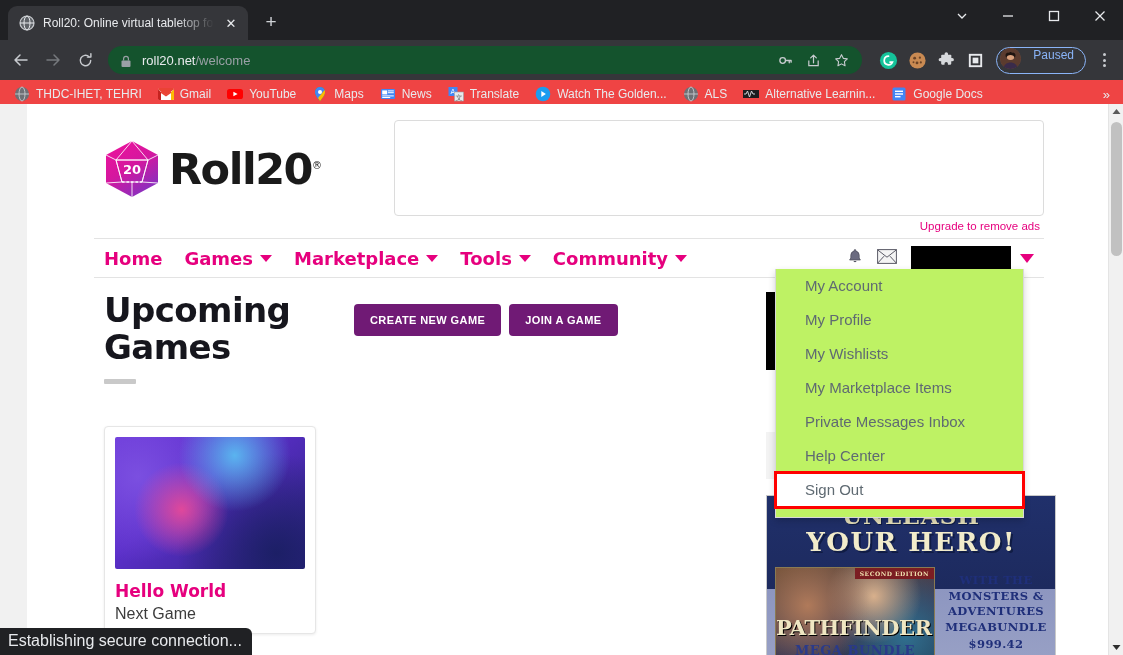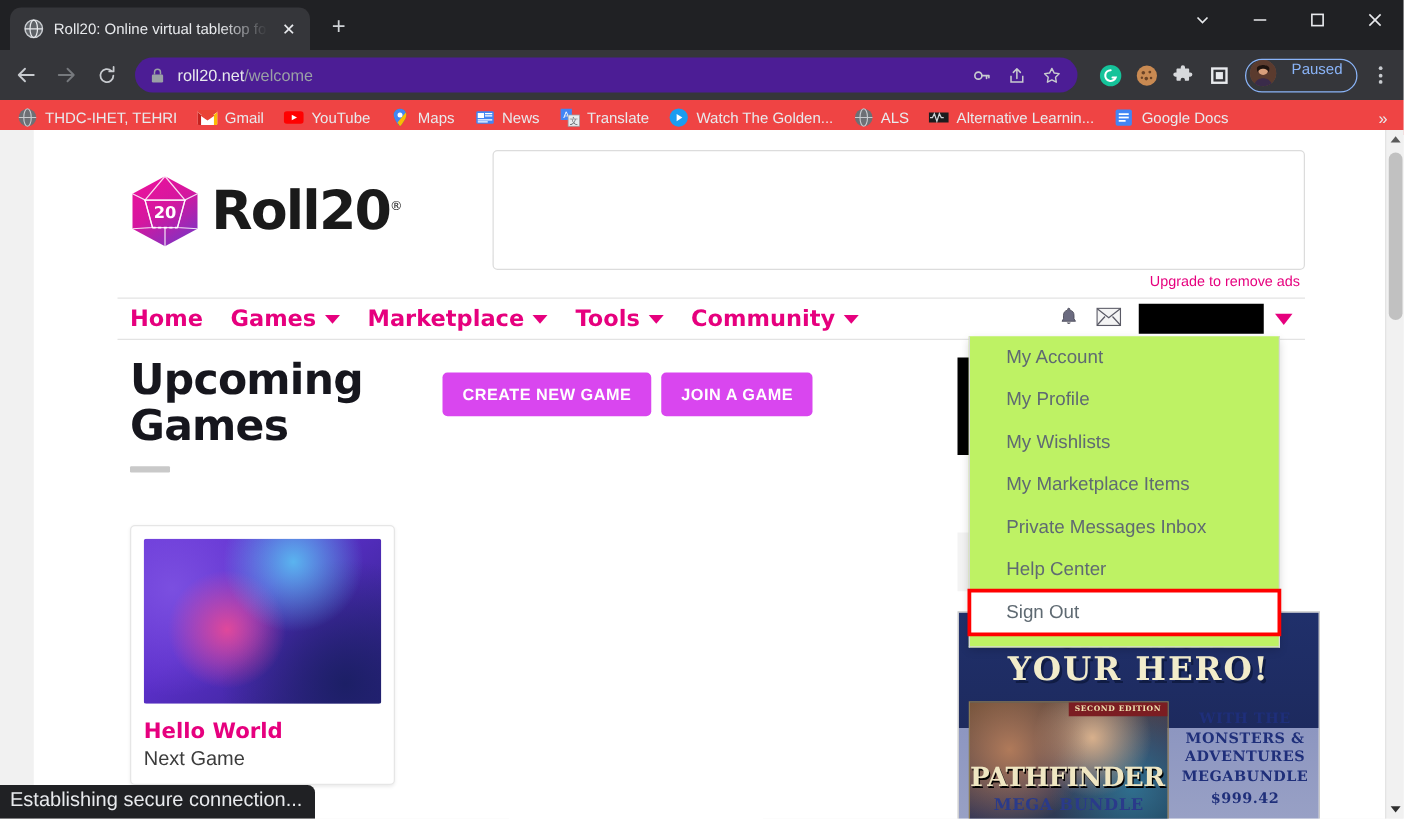--- a/index.html
+++ b/index.html
@@ -46,21 +46,21 @@
   .toolbar {
     height: 40px; background: #35363a; display:flex; align-items:center;
     padding: 0 6px; gap: 2px;
   }
   .navbtn {
     width:30px; height:30px; border-radius:50%; display:flex; align-items:center;
     justify-content:center; color:#c8cbcf; flex:0 0 30px;
   }
   .navbtn.fwd { color:#76797d; }
   .omnibox {
-    flex:1; height:28px; background:#4c1d95; border-radius:14px; margin:0 5px 0 6px;
+    flex:1; height:28px; background:#14532d; border-radius:14px; margin:0 5px 0 6px;
     display:flex; align-items:center; padding:0 6px 0 12px; gap:9px; min-width:0;
   }
   .lock { width:13px; height:13px; flex:0 0 13px; color:#9aa0a6; }
   .url { font-size:13px; color:#9aa0a6; white-space:nowrap; overflow:hidden; }
   .url b { color:#e8eaed; font-weight:400; }
   .omni-icons { margin-left:auto; display:flex; align-items:center; gap:2px; padding-right:2px; }
   .oi { width:26px; height:26px; display:flex; align-items:center; justify-content:center; color:#c8cbcf; }
   .ext-icons { display:flex; align-items:center; gap:3px; padding-left:6px; }
   .ext { width:26px; height:26px; display:flex; align-items:center; justify-content:center; }
   .profile-chip {
@@ -106,21 +106,21 @@
   .logo-word sup { font-size:10px; vertical-align: super; font-weight:400; }
   .ad-col { flex:1; padding-top: 4px; }
   .ad-box {
     height: 96px; border:1px solid #dcdcdc; border-radius:4px; background:#fff;
   }
   .ad-upgrade { text-align:right; font-size:11.5px; color:#e6007e; padding-top:4px; padding-right:4px; }
 
   
   .navbar {
     border-top:1px solid #e3e3e3; border-bottom:1px solid #e3e3e3;
-    height:34px; display:flex; align-items:center; margin-top:6px; padding:0 6px 0 10px;
+    height:40px; display:flex; align-items:center; margin-top:6px; padding:0 6px 0 10px;
   }
   .nav-left { display:flex; align-items:center; gap:22px; }
   .nav-item {
     display:flex; align-items:center; gap:7px; font-size:18px; font-weight:700;
     color:#e6007e; font-family:"DejaVu Sans", sans-serif;
   }
   .caret { width:0; height:0; border-left:6px solid transparent; border-right:6px solid transparent;
            border-top:7px solid #e6007e; display:block; }
   .nav-right { margin-left:auto; display:flex; align-items:center; gap:14px; padding-right:4px; }
   .nav-ico { font-size:16px; line-height:1; }
@@ -132,22 +132,22 @@
   
   .main { display:flex; padding: 14px 10px 0 10px; position:relative; }
   .col-left { width: 640px; flex:0 0 640px; }
   .head-row { display:flex; align-items:flex-start; }
   .page-title {
     font-size:34px; font-weight:800; color:#16161d; line-height:1.08;
     font-family:"DejaVu Sans", sans-serif; letter-spacing:-0.6px; width:250px;
   }
   .cta-row { display:flex; gap:8px; padding-top:12px; }
   .btn {
-    background:#d946ef; color:#fff; border:none; border-radius:4px;
-    font-size:13px; font-weight:700; letter-spacing:0.4px; padding:10px 16px;
+    background:#701a75; color:#fff; border:none; border-radius:4px;
+    font-size:11px; font-weight:700; letter-spacing:0.4px; padding:10px 16px;
     font-family:"Liberation Sans", sans-serif; white-space:nowrap;
   }
   .title-rule { width:32px; height:5px; background:#c9c9c9; margin-top:14px; border-radius:1px; }
 
   .game-grid { padding-top: 42px; display:flex; gap:18px; }
   .game-card {
     width:212px; background:#fff; border:1px solid #e6e6e6; border-radius:4px;
     box-shadow:0 1px 3px rgba(0,0,0,.08); padding:10px;
   }
   .game-thumb {

